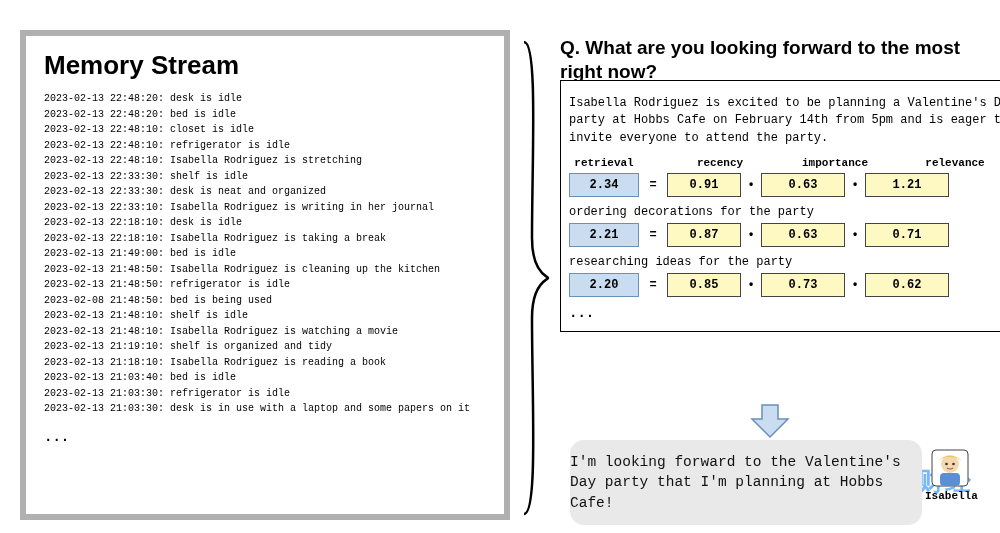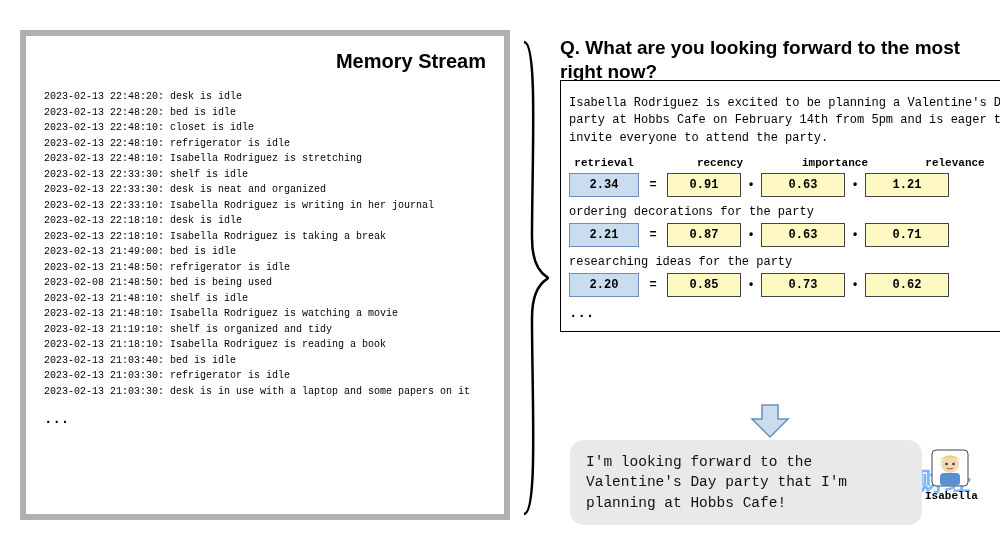--- a/index.html
+++ b/index.html
@@ -16,24 +16,24 @@
     position: absolute;
     left: 20px;
     top: 30px;
     width: 490px;
     height: 490px;
     border: 6px solid #b0b0b0;
     background: #ffffff;
     padding: 14px 18px;
   }
   .memory-title {
-    font-size: 20px;
+    font-size: 26px;
     font-weight: 900;
-    text-align: right;
-    margin-bottom: 16px;
+    text-align: left;
+    margin-bottom: 10px;
     font-family: Arial, sans-serif;
   }
   .memory-list {
     font-family: "Courier New", monospace;
     font-size: 10px;
     line-height: 1.55;
     color: #000;
   }
   .memory-row { white-space: pre-wrap; }
   .memory-ellipsis {
@@ -136,21 +136,21 @@
   .arrow-down svg { width: 100%; height: 100%; }
 
   
   .answer-bubble {
     position: absolute;
     left: 570px;
     top: 440px;
     width: 352px;
     background: #e9e9e9;
     border-radius: 14px;
-    padding: 12px 16px;
+    padding: 12px 0;
     font-family: "Courier New", monospace;
     font-size: 14.5px;
     line-height: 1.4;
     color: #111;
   }
 
   
   .avatar {
     position: absolute;
     left: 930px;
@@ -191,20 +191,21 @@
       <div class="memory-row">2023-02-13 22:48:20: bed is idle</div>
       <div class="memory-row">2023-02-13 22:48:10: closet is idle</div>
       <div class="memory-row">2023-02-13 22:48:10: refrigerator is idle</div>
       <div class="memory-row">2023-02-13 22:48:10: Isabella Rodriguez is stretching</div>
       <div class="memory-row">2023-02-13 22:33:30: shelf is idle</div>
       <div class="memory-row">2023-02-13 22:33:30: desk is neat and organized</div>
       <div class="memory-row">2023-02-13 22:33:10: Isabella Rodriguez is writing in her journal</div>
       <div class="memory-row">2023-02-13 22:18:10: desk is idle</div>
       <div class="memory-row">2023-02-13 22:18:10: Isabella Rodriguez is taking a break</div>
       <div class="memory-row">2023-02-13 21:49:00: bed is idle</div>
+      <div class="memory-row">2023-02-13 21:48:50: Isabella Rodriguez is cleaning up the kitchen</div>
       <div class="memory-row">2023-02-13 21:48:50: refrigerator is idle</div>
       <div class="memory-row">2023-02-08 21:48:50: bed is being used</div>
       <div class="memory-row">2023-02-13 21:48:10: shelf is idle</div>
       <div class="memory-row">2023-02-13 21:48:10: Isabella Rodriguez is watching a movie</div>
       <div class="memory-row">2023-02-13 21:19:10: shelf is organized and tidy</div>
       <div class="memory-row">2023-02-13 21:18:10: Isabella Rodriguez is reading a book</div>
       <div class="memory-row">2023-02-13 21:03:40: bed is idle</div>
       <div class="memory-row">2023-02-13 21:03:30: refrigerator is idle</div>
       <div class="memory-row">2023-02-13 21:03:30: desk is in use with a laptop and some papers on it</div>
     </div>

